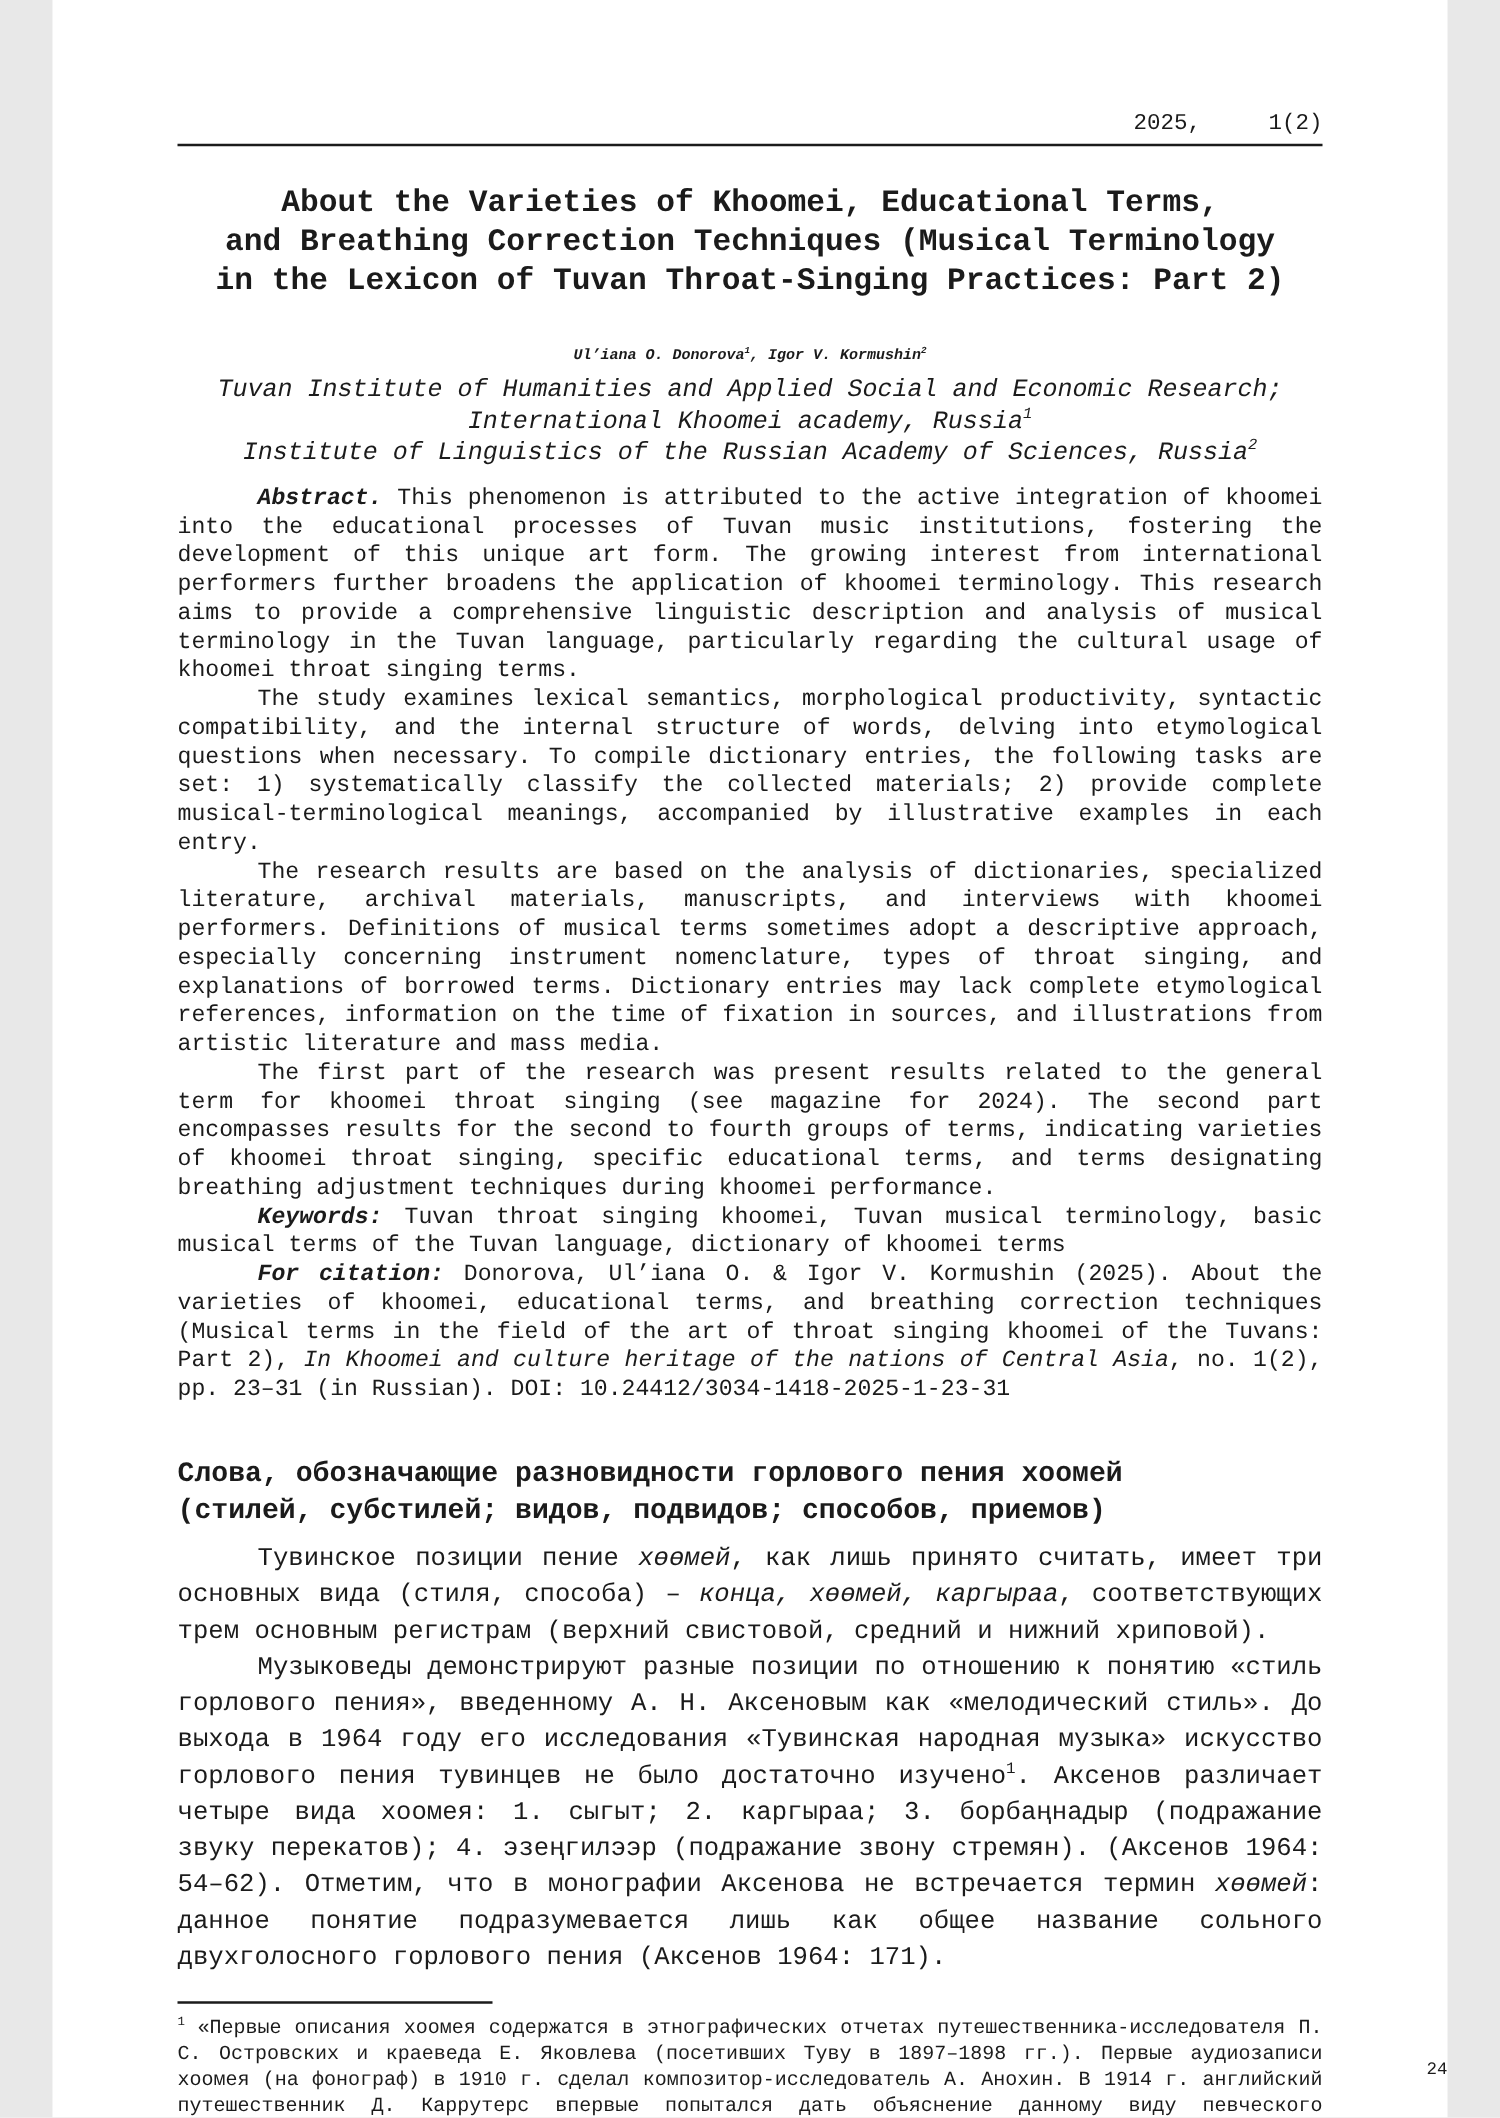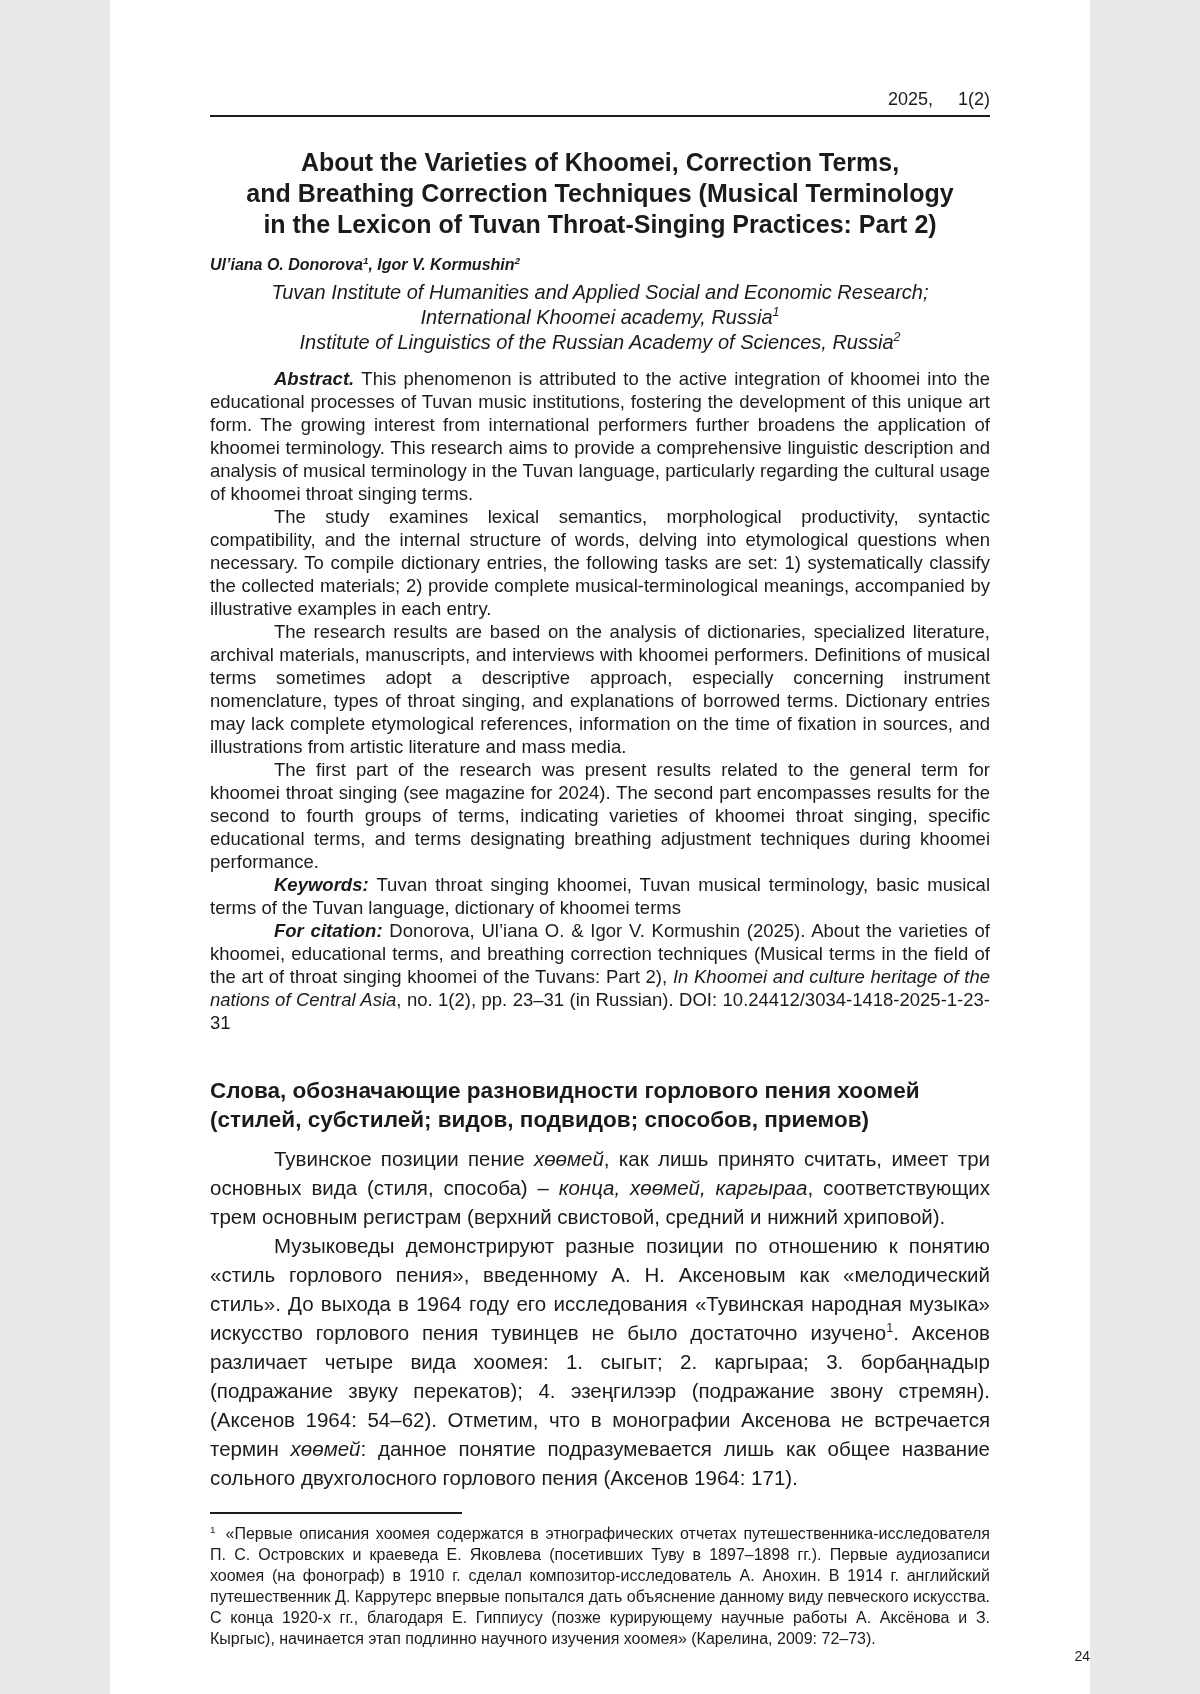--- a/index.html
+++ b/index.html
@@ -1,23 +1,23 @@
 <!DOCTYPE html>
 <html><head>
 <meta charset="utf-8">
 <style>
   * { margin: 0; padding: 0; box-sizing: border-box; }
   html, body { background: #e8e8e8; }
   .page {
-    width: 980px;
+    width: 1116px;
     height: 1694px;
     margin: 0 auto;
     background: #ffffff;
     color: #1b1b1b;
-    font-family: Liberation Sans, sans-serif;
+    font-family: Liberation Mono, monospace;
     position: relative;
     padding: 88px 100px 0 100px;
     overflow: hidden;
   }
   .header {
     text-align: right;
     font-size: 18px;
     line-height: 22px;
     padding-bottom: 5px;
     border-bottom: 2px solid #1b1b1b;
@@ -25,24 +25,25 @@
   .issue { white-space: pre; }
   .title {
     margin-top: 30px;
     text-align: center;
     font-weight: bold;
     font-size: 25px;
     line-height: 31px;
   }
   .title-line { display: block; }
   .authors {
-    margin-top: 12px;
+    margin-top: 32px;
+    text-align: center;
     font-weight: bold;
     font-style: italic;
-    font-size: 16px;
+    font-size: 12px;
     line-height: 25px;
   }
   .affiliations {
     margin-top: 3px;
     text-align: center;
     font-style: italic;
     font-size: 20px;
     line-height: 25px;
   }
   .body-en {
@@ -92,21 +93,21 @@
 </head>
 <body>
 
 <div class="page">
 
   <div class="header">
     <span class="issue">2025,     1(2)</span>
   </div>
 
   <h1 class="title">
-    <span class="title-line">About the Varieties of Khoomei, Correction Terms,</span>
+    <span class="title-line">About the Varieties of Khoomei, Educational Terms,</span>
     <span class="title-line">and Breathing Correction Techniques (Musical Terminology</span>
     <span class="title-line">in the Lexicon of Tuvan Throat-Singing Practices: Part 2)</span>
   </h1>
 
   <div class="authors"><span>Ul’iana O. Donorova</span><sup>1</sup><span>, Igor V. Kormushin</span><sup>2</sup></div>
 
   <div class="affiliations">
     <div class="affil-line"><span>Tuvan Institute of Humanities and Applied Social and Economic Research;</span></div>
     <div class="affil-line"><span>International Khoomei academy, Russia</span><sup>1</sup></div>
     <div class="affil-line"><span>Institute of Linguistics of the Russian Academy of Sciences, Russia</span><sup>2</sup></div>

